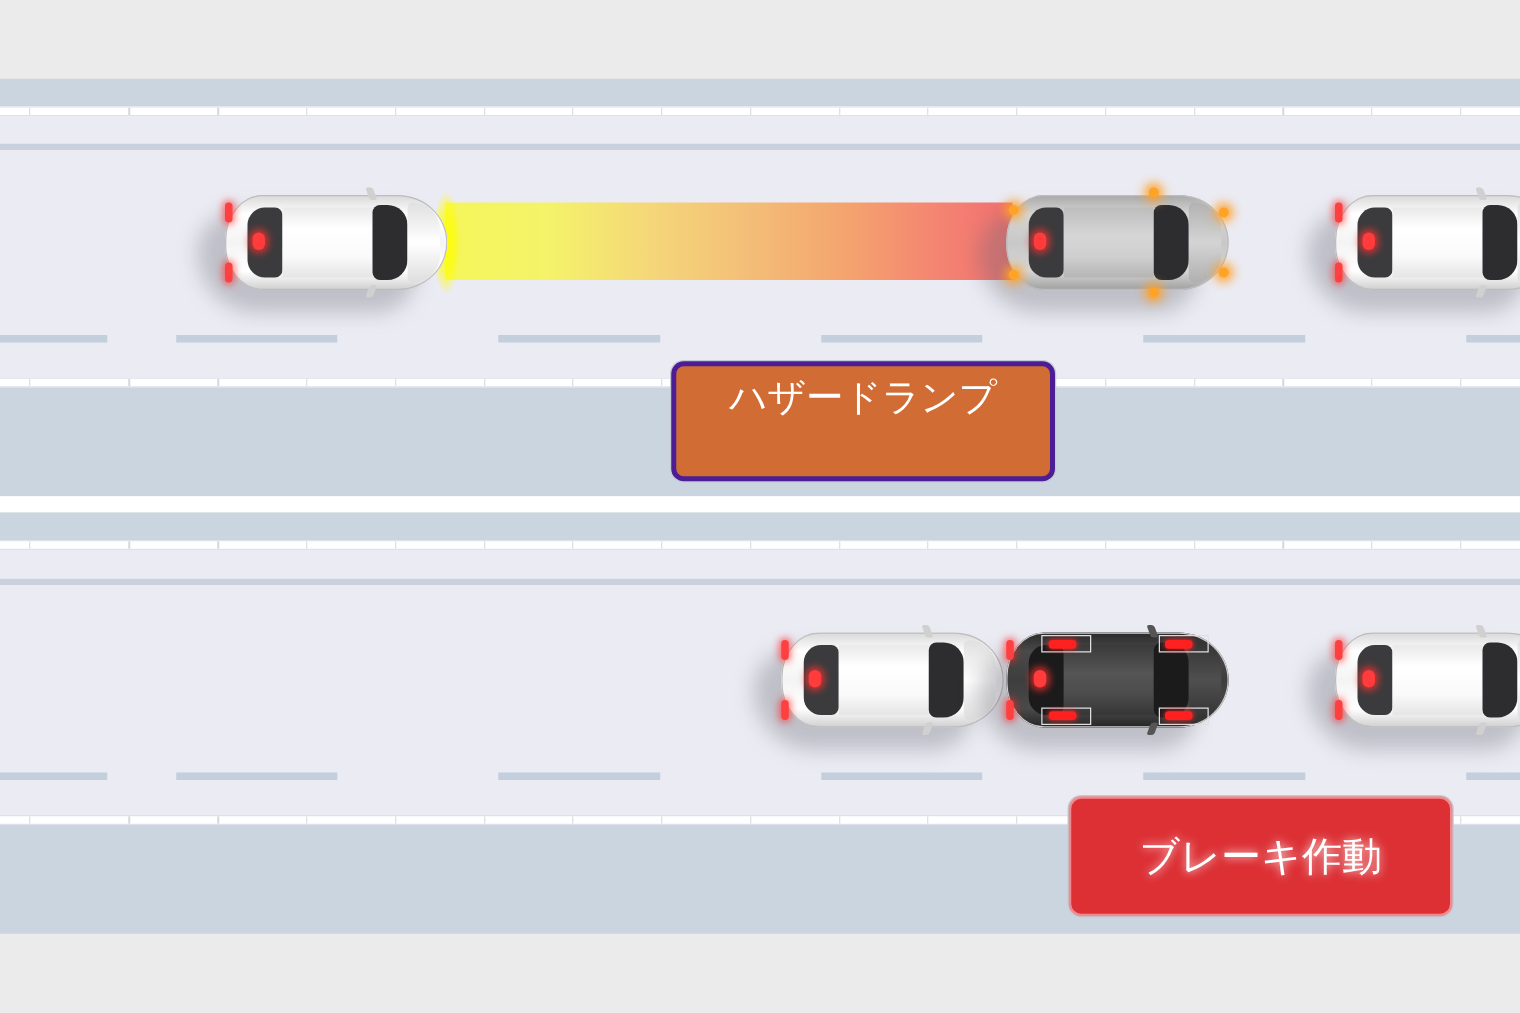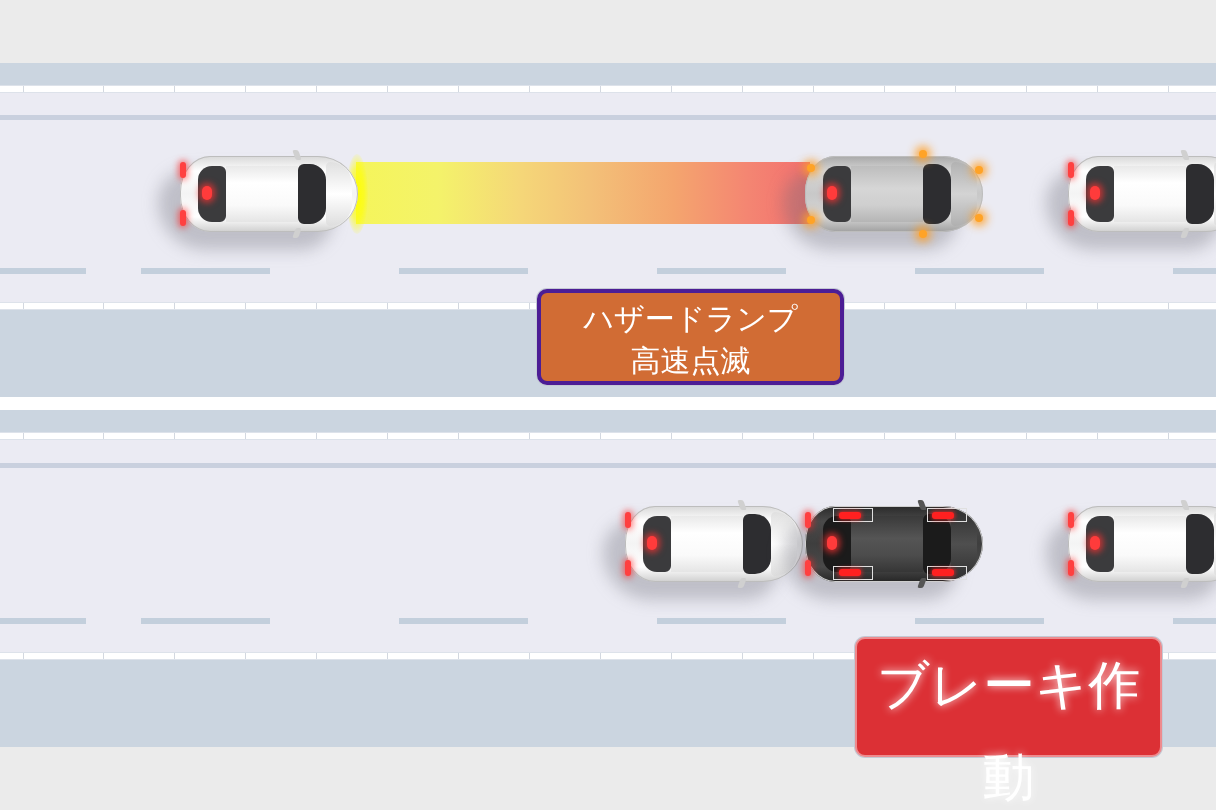--- a/index.html
+++ b/index.html
@@ -41,22 +41,22 @@
   .car.dark .rear-glass{background:#1b1b1b;}
   .car.dark .windshield{background:#1b1b1b;}
   .brake-pad{position:absolute;width:22px;height:7px;background:#ff2020;border-radius:3px;box-shadow:0 0 4px 1px rgba(255,40,40,0.7);}
   .wheel-frame{position:absolute;width:40px;height:14px;border:1px solid #e0e0e0;box-sizing:border-box;}
   .headlight-glow{position:absolute;width:22px;height:80px;border-radius:50%;background:radial-gradient(ellipse at center,rgba(255,255,0,0.95) 0%,rgba(255,255,0,0.6) 45%,rgba(255,255,0,0) 75%);}
   .beam{position:absolute;left:356px;top:162px;width:454px;height:62px;
         background:linear-gradient(90deg,#f5f55a 0%,#f4f36a 18%,#f5d778 36%,#f3c078 52%,#f4a56e 70%,#f48672 86%,#f36f6f 100%);}
   .label{position:absolute;color:#ffffff;text-align:center;box-sizing:border-box;border-radius:10px;}
   .label.orange{left:537px;top:289px;width:307px;height:96px;background:#d16c34;border:4px solid #4c1d95;
                 box-shadow:0 0 0 1px #c4c9d4;font-size:30px;line-height:42px;padding-top:5px;}
-  .label.red{left:855px;top:637px;width:307px;height:120px;background:#dc3035;border:2px solid #ee8b8e;
-             box-shadow:0 0 0 1px #c4c9d4;font-size:52px;line-height:92px;
+  .label.red{left:855px;top:637px;width:307px;height:96px;background:#dc3035;border:2px solid #ee8b8e;
+             box-shadow:0 0 0 1px #c4c9d4;font-size:32px;line-height:92px;
              text-shadow:0 0 8px rgba(255,255,255,0.9);}
 </style>
 </head>
 <body>
 
 <div class="abs" style="left:0;top:0;width:1216px;height:400px;">
   <div class="band" style="top:63px;height:22px;"></div>
   <div class="rail" style="top:85px;"></div>
   <div class="road" style="top:93px;height:22px;"></div>
   <div class="lane-line" style="top:115px;"></div>
@@ -107,21 +107,20 @@
     <div class="hood"></div>
     <div class="brake-light"></div>
     <div class="tail-l"></div>
     <div class="tail-r"></div>
     <div class="mirror-t"></div>
     <div class="mirror-b"></div>
   </div>
 
   <div class="label orange">
     <div>ハザードランプ</div>
-    <div>高速点滅</div>
   </div>
 </div>
 
 <div class="sep" style="top:397px;"></div>
 
 <div class="abs" style="left:0;top:0;width:1216px;height:810px;">
   <div class="band" style="top:410px;height:22px;"></div>
   <div class="rail" style="top:432px;"></div>
   <div class="road" style="top:440px;height:23px;"></div>
   <div class="lane-line" style="top:463px;"></div>

